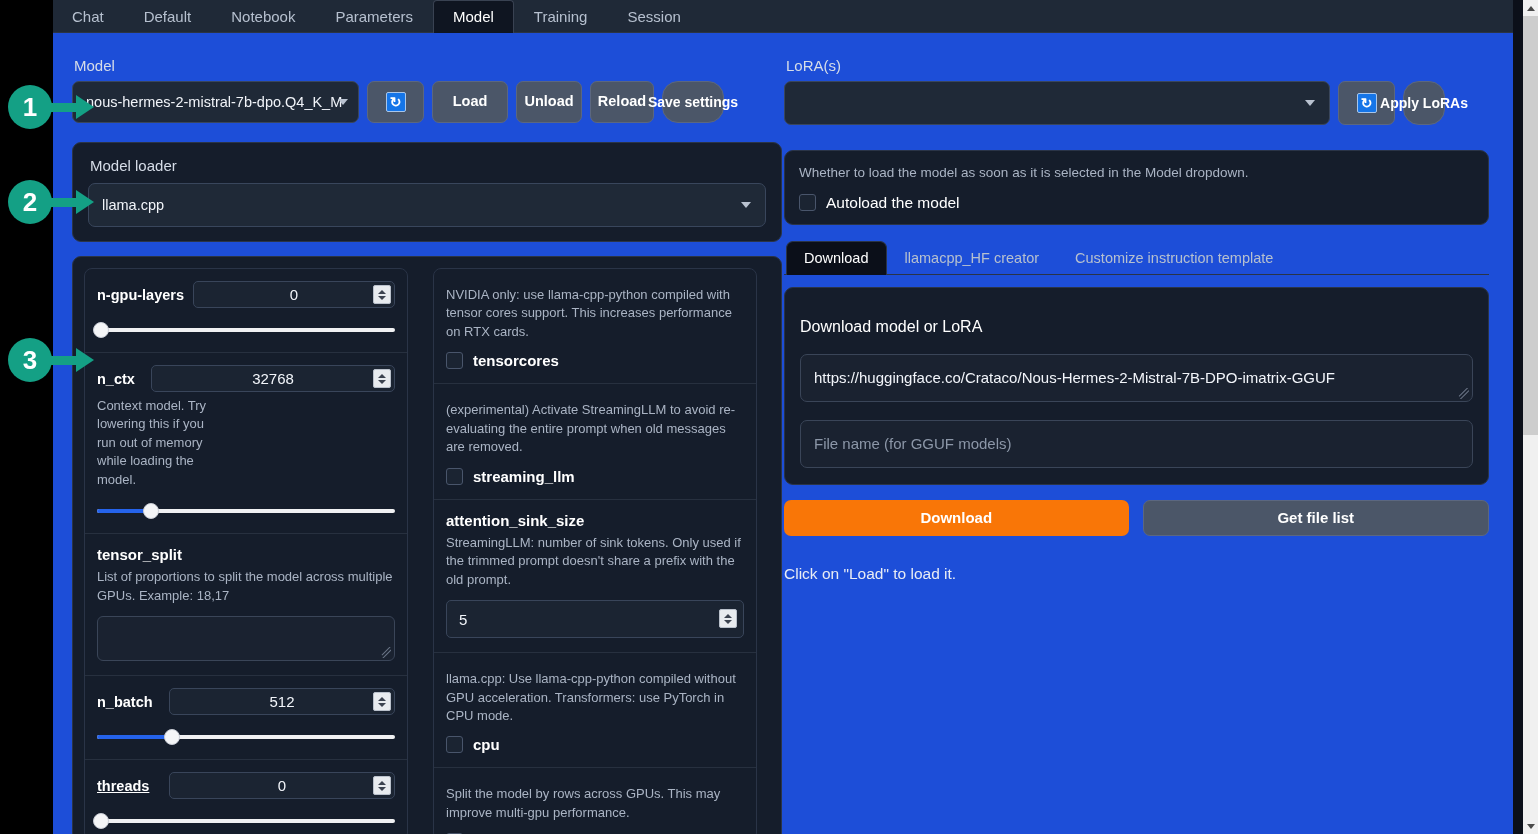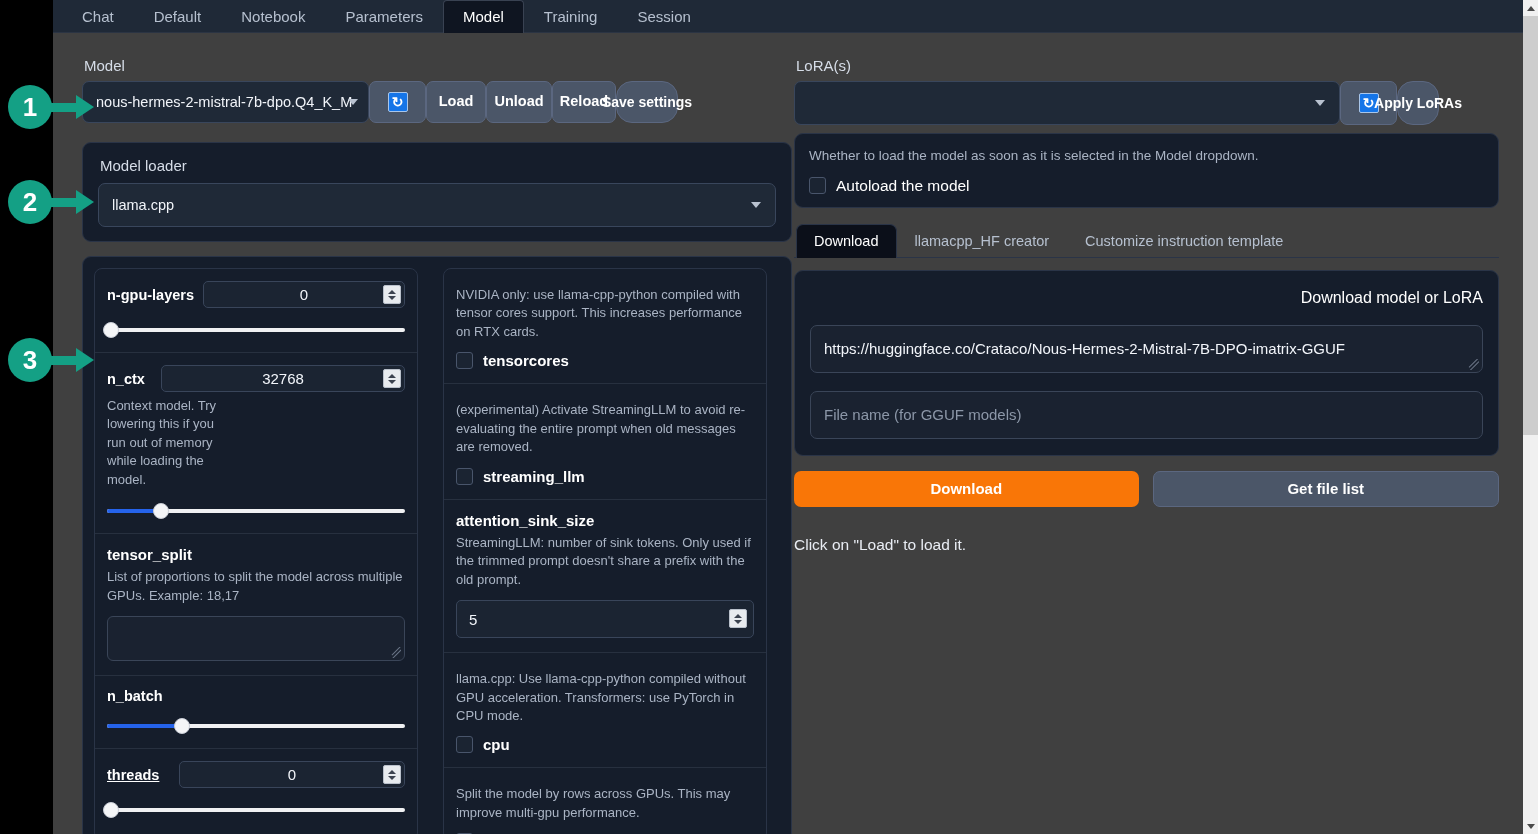--- a/index.html
+++ b/index.html
@@ -56,23 +56,23 @@
     position: absolute; left: 28px; top: -5px;
     width: 0; height: 0;
     border-top: 12px solid transparent;
     border-bottom: 12px solid transparent;
     border-left: 18px solid #14a085;
   }
 
   
   .app {
     position: absolute;
-    left: 53px; top: 0;
+    left: 43px; top: 0;
     width: 1470px; height: 834px;
-    background: #404040;
+    background: #1d4ed8;
     overflow: hidden;
   }
 
   
   .tabbar {
     position: relative;
     height: 33px;
     background: #1f2937;
     border-bottom: 1px solid #2b3443;
     display: flex;
@@ -115,21 +115,21 @@
     left: 741px; top: 0;
     width: 705px;
   }
 
   .field-label {
     font-size: 15px;
     color: #d6dde8;
     margin: 0 0 7px 2px;
   }
 
-  .row { display: flex; align-items: flex-start; gap: 0; }
+  .row { display: flex; align-items: flex-start; gap: 8px; }
 
   
   .dropdown {
     position: relative;
     background: #1f2937;
     border: 1px solid #39465c;
     border-radius: 7px;
     height: 42px;
     display: flex;
     align-items: center;
@@ -243,25 +243,24 @@
   }
 
   .card {
     background: #151d2b;
     border: 1px solid #2a3447;
     border-radius: 9px;
     padding: 14px 15px 16px;
     margin-top: 12px;
   }
   .card h3 {
-    margin: 4px 0 5px 0;
+    margin: 16px 0 5px 0;
     font-size: 16px;
     color: #ffffff;
     font-weight: normal;
-    text-align: right;
   }
 
   .textbox {
     background: #1a2230;
     border: 1px solid #3a4558;
     border-radius: 7px;
     color: #f2f5fa;
     font-size: 15px;
     padding: 12px 13px;
     margin-top: 18px;
@@ -530,21 +529,21 @@
         <div class="row">
           <div class="dropdown" style="width:287px;">
             <span>nous-hermes-2-mistral-7b-dpo.Q4_K_M</span>
             <span class="caret"></span>
           </div>
 
           <div class="btn icon-btn">
             <span class="refresh-ico">↻</span>
           </div>
 
-          <div class="btn" style="width:60px;">Load</div>
+          <div class="btn" style="width:76px;">Load</div>
           <div class="btn" style="width:66px;">Unload</div>
           <div class="btn" style="width:64px;">Reload</div>
           <div class="btn two-line" style="width:62px;">Save settings</div>
         </div>
 
         <div class="panel" style="margin-top:19px;">
           <div class="field-label" style="margin-bottom:9px;">Model loader</div>
           <div class="dropdown wide-caret" style="width:100%; height:44px;">
             <span>llama.cpp</span>
             <span class="caret"></span>
@@ -596,20 +595,27 @@
               <p class="pname">tensor_split</p>
               <p class="desc wide">List of proportions to split the model across multiple GPUs. Example: 18,17</p>
               <div class="ta">
                   <span class="grip"></span>
                 </div>
             </div>
 
             <div class="prow">
               <div class="slider-head">
                 <span class="name" style="min-width:72px;">n_batch</span>
+                <span class="numbox">
+                  <span>512</span>
+                  <span class="spin">
+                      <i class="up"></i>
+                      <i class="dn"></i>
+                    </span>
+                </span>
               </div>
               <div class="slider">
                 <div class="track"></div>
                 <div class="fill" style="width:25%;"></div>
                 <div class="thumb" style="left:25%;"></div>
               </div>
             </div>
 
             <div class="prow">
               <div class="slider-head">
@@ -690,21 +696,21 @@
           <div class="dropdown wide-caret" style="width:546px; height:44px;">
             <span></span>
             <span class="caret"></span>
           </div>
           <div class="btn icon-btn" style="height:44px;">
             <span class="refresh-ico">↻</span>
           </div>
           <div class="btn two-line" style="width:42px; height:44px;">Apply LoRAs</div>
         </div>
 
-        <div class="panel tight" style="margin-top:8px;">
+        <div class="panel tight" style="margin-top:25px;">
           <p class="note">Whether to load the model as soon as it is selected in the Model dropdown.</p>
           <div class="chk-row">
             <span class="chk"></span>
             <span class="chk-label" style="font-weight:normal; font-size:15.5px;">Autoload the model</span>
           </div>
         </div>
 
         <div class="subtabs">
           <div class="subtab active">Download</div>
           <div class="subtab">llamacpp_HF creator</div>

